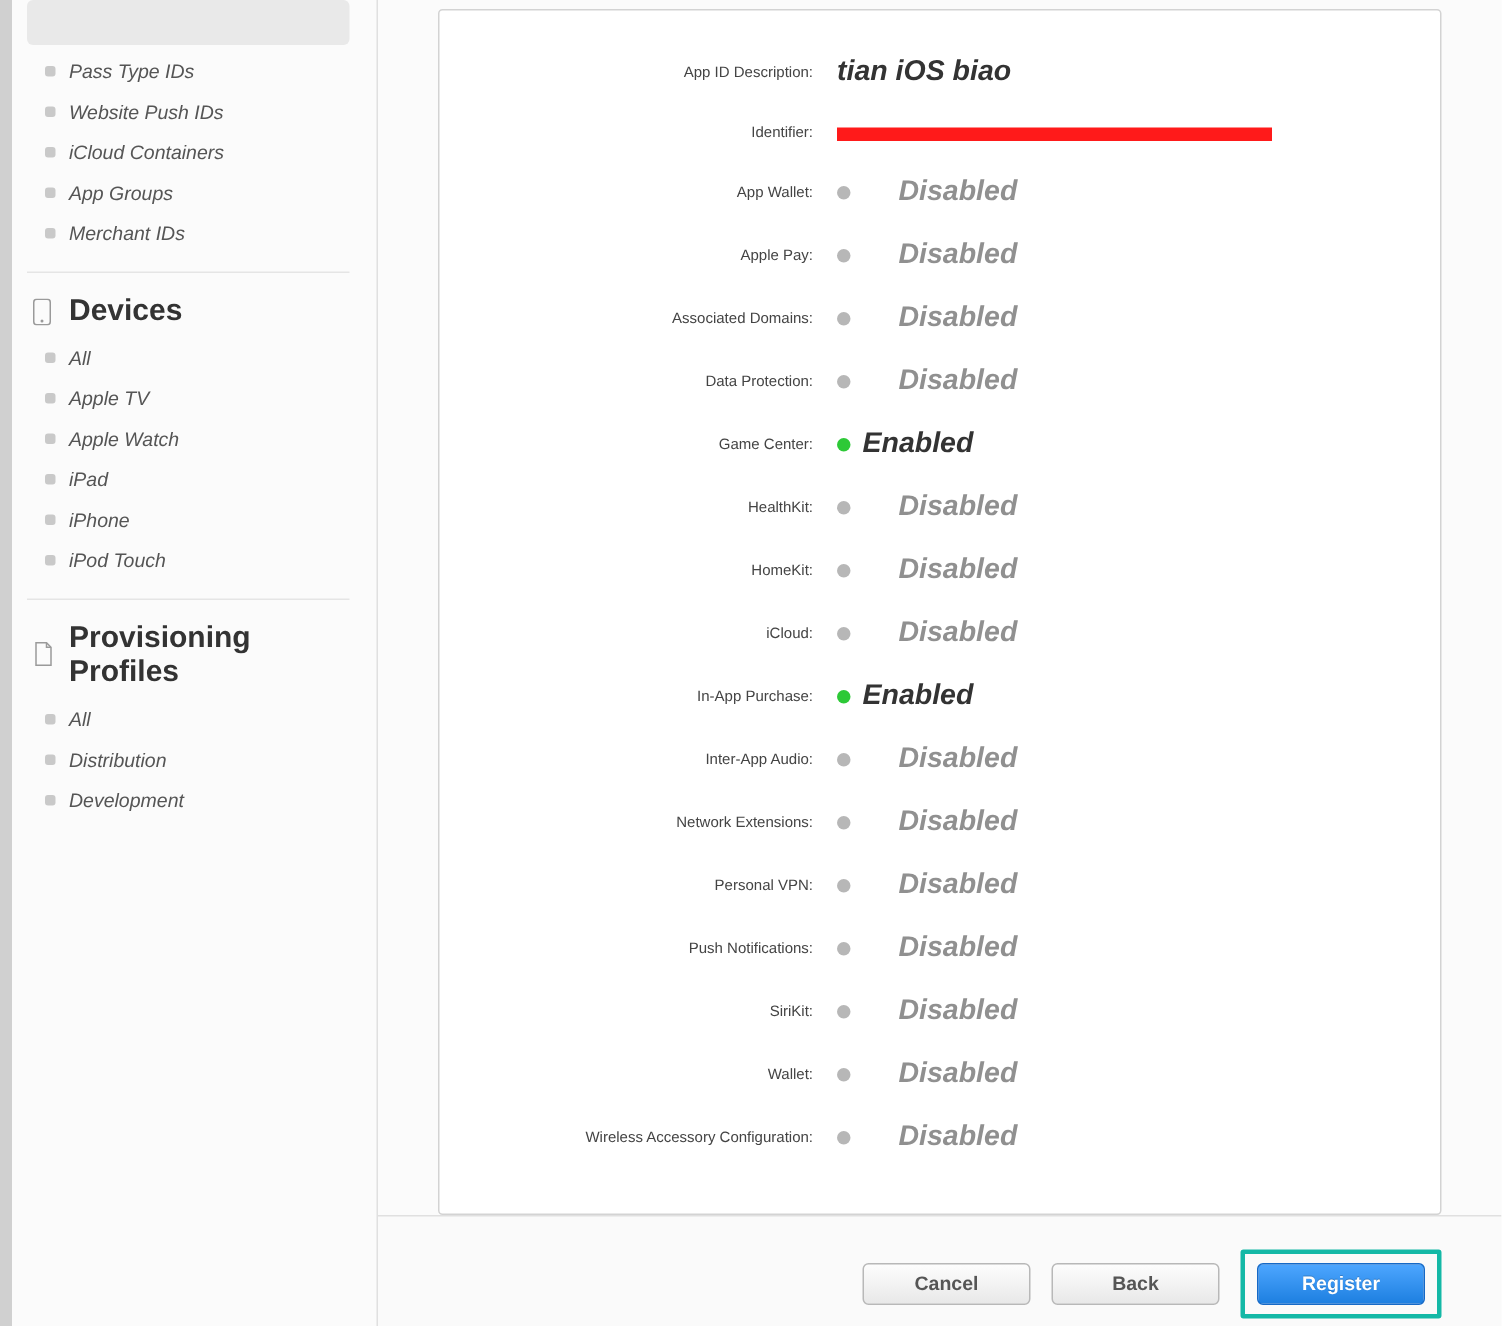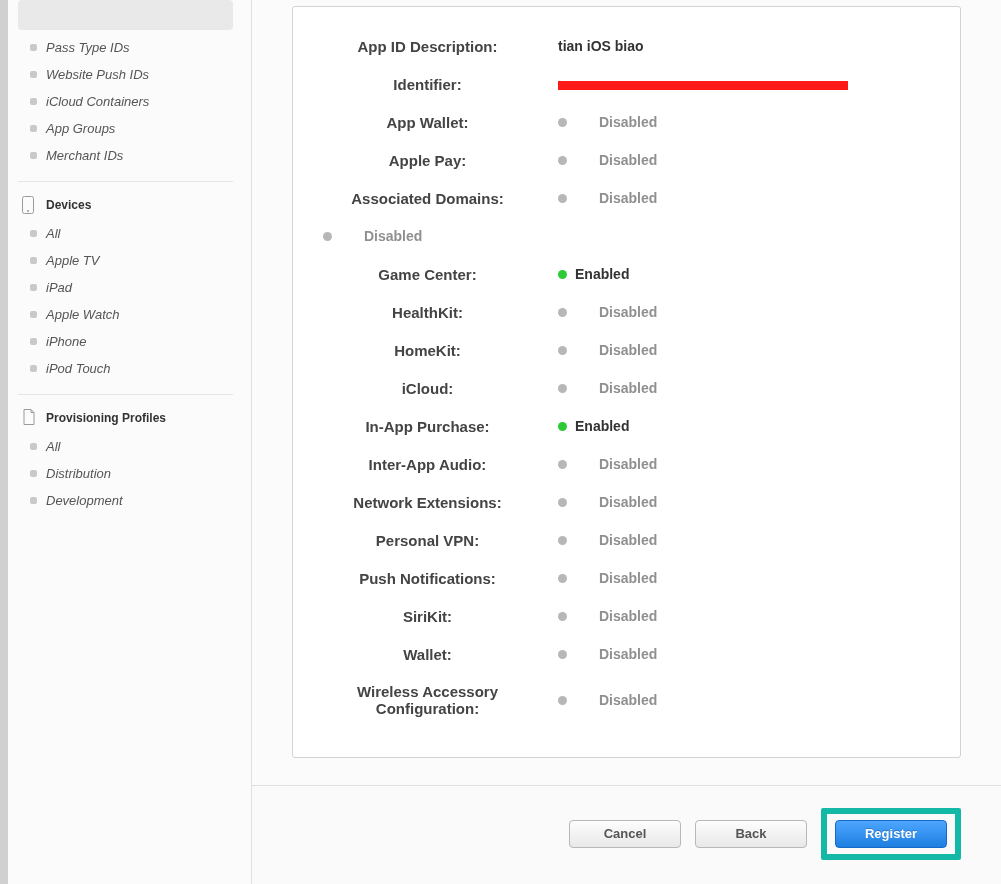--- a/index.html
+++ b/index.html
@@ -47,21 +47,21 @@
   }
   .nav-section {
     border-top: 1px solid #e5e5e5;
     margin-top: 12px;
     padding-top: 12px;
   }
   .nav-section-header {
     display: flex;
     align-items: center;
     font-weight: 600;
-    font-size: 12px;
+    font-size: 20px;
     color: #333;
     padding: 2px 0 6px 4px;
     cursor: pointer;
   }
   .nav-section-header .sec-icon {
     width: 14px;
     height: 18px;
     margin-right: 10px;
     display: inline-block;
   }
@@ -96,33 +96,33 @@
     padding: 20px 60px 30px 20px;
   }
   .summary-row {
     display: flex;
     align-items: center;
     padding: 10px 0;
     min-height: 38px;
   }
   .summary-label {
     width: 235px;
-    text-align: center;
+    text-align: right;
     color: #444;
-    font-size: 15px;
+    font-size: 10px;
     padding-right: 6px;
-    font-weight: bold;
   }
   .summary-value {
     padding-left: 10px;
-    font-size: 14px;
+    font-size: 19px;
     font-weight: 600;
     color: #333;
     display: flex;
     align-items: center;
+    font-style: italic;
   }
   .summary-value.disabled {
     color: #909090;
     gap: 24px;
   }
   .summary-value.enabled {
     color: #333;
   }
   .status-dot {
     display: inline-block;
@@ -164,21 +164,21 @@
     background: linear-gradient(#fdfdfd, #e8e8e8);
     color: #555;
   }
   .btn.primary {
     border: 1px solid #1569c7;
     background: linear-gradient(#4da6ff, #1d7fe0);
     color: #fff;
     text-shadow: 0 -1px 0 rgba(0,0,0,0.2);
   }
   .register-highlight {
-    border: 6px solid #14b8a6;
+    border: 3px solid #14b8a6;
     padding: 6px 8px;
     border-radius: 2px;
     text-decoration: underline;
   }
   .device-icon svg, .file-icon svg { display:block; }
 </style>
 </head>
 <body>
 
 <div class="layout">
@@ -203,22 +203,22 @@
           <svg width="12" height="18" viewBox="0 0 12 18">
               <rect x="0.5" y="0.5" width="11" height="17" rx="2" fill="none" stroke="#9a9a9a"></rect>
               <circle cx="6" cy="15" r="1" fill="#9a9a9a"></circle>
             </svg>
         </span>
         <span>Devices</span>
       </div>
       <ul class="nav-list">
         <li>All</li>
         <li>Apple TV</li>
+        <li>Apple Watch</li>
         <li>iPad</li>
-        <li>Apple Watch</li>
         <li>iPhone</li>
         <li>iPod Touch</li>
       </ul>
     </div>
 
     <div class="nav-section">
       <div class="nav-section-header">
         <span class="sec-icon file-icon">
           <svg width="14" height="16" viewBox="0 0 14 16">
               <path d="M2 0.5 h7 l3 3 v12 h-10 z" fill="none" stroke="#9a9a9a"></path>
@@ -268,20 +268,21 @@
             </div>
           </div>
           <div class="summary-row">
             <div class="summary-label">Associated Domains:</div>
             <div class="summary-value disabled">
               <span class="status-dot grey"></span>
               <span>Disabled</span>
             </div>
           </div>
           <div class="summary-row">
+            <div class="summary-label">Data Protection:</div>
             <div class="summary-value disabled">
               <span class="status-dot grey"></span>
               <span>Disabled</span>
             </div>
           </div>
           <div class="summary-row">
             <div class="summary-label">Game Center:</div>
             <div class="summary-value enabled">
               <span class="status-dot green"></span>
               <span>Enabled</span>

